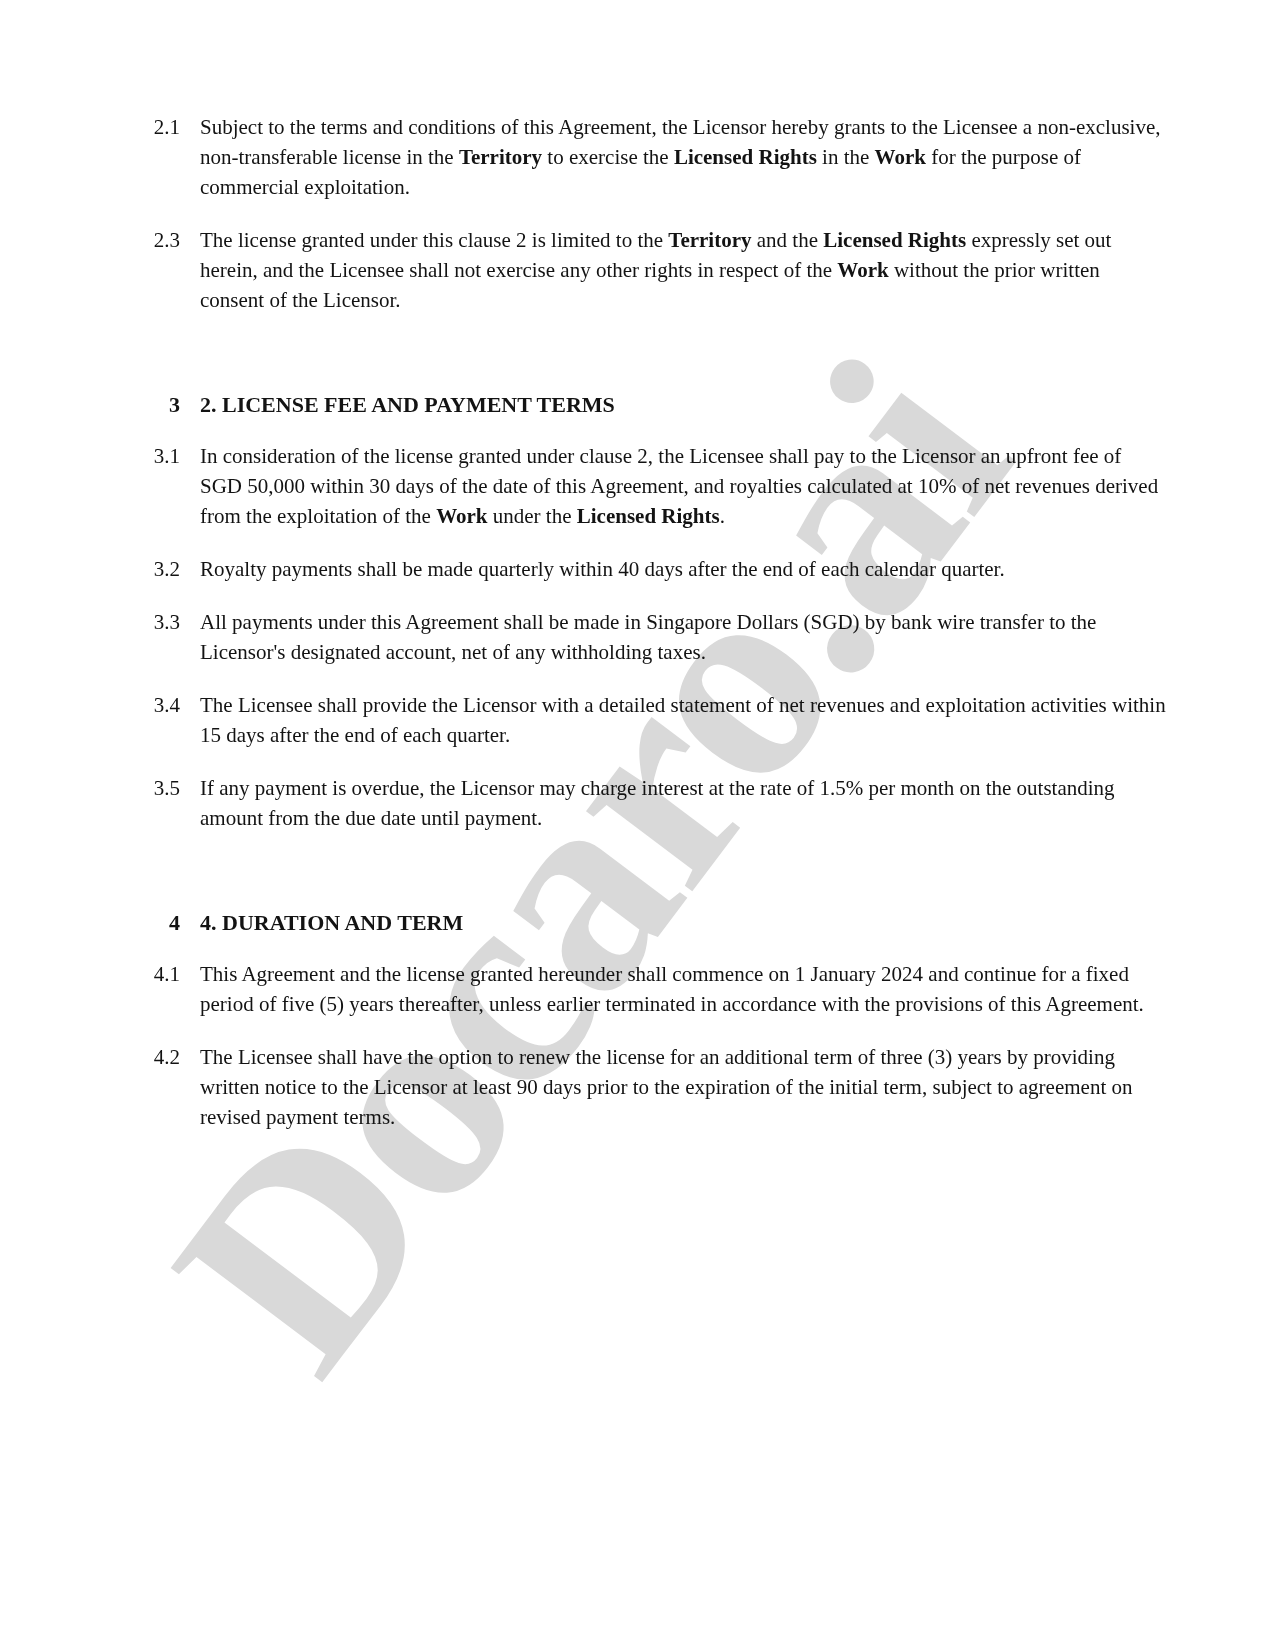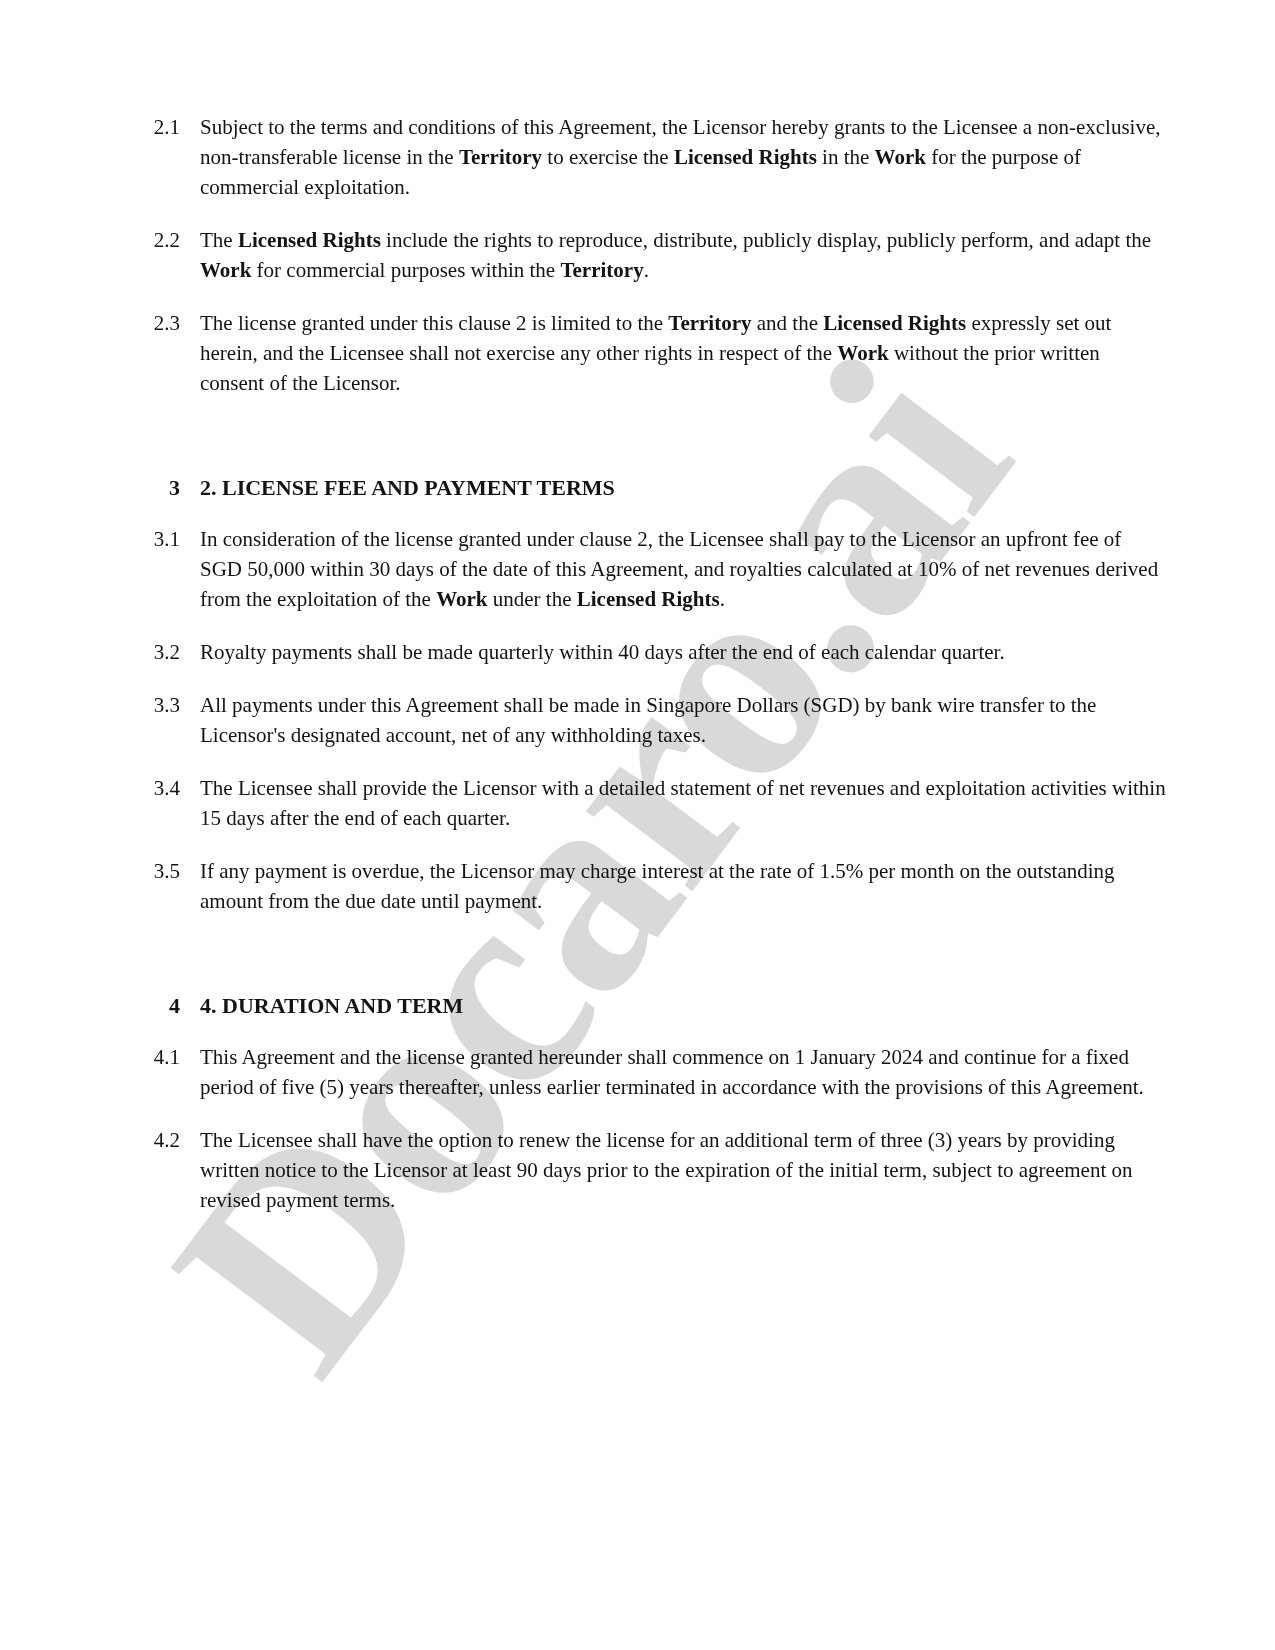--- a/index.html
+++ b/index.html
@@ -56,24 +56,20 @@
 <body>
 
 <div class="page">
   <div class="watermark">Docaro.ai</div>
   <main class="doc" id="doc-body">
       <div class="row clause">
         <span class="num">2.1</span>
         <div class="body">Subject to the terms and conditions of this Agreement, the Licensor hereby grants to the Licensee a non-exclusive, non-transferable license in the <b>Territory</b> to exercise the <b>Licensed Rights</b> in the <b>Work</b> for the purpose of commercial exploitation.</div>
       </div>
       <div class="row clause">
-        <span class="num">2.2</span>
-        <div class="body">The <b>Licensed Rights</b> include the rights to reproduce, distribute, publicly display, publicly perform, and adapt the <b>Work</b> for commercial purposes within the <b>Territory</b>.</div>
-      </div>
-      <div class="row clause">
         <span class="num">2.3</span>
         <div class="body">The license granted under this clause 2 is limited to the <b>Territory</b> and the <b>Licensed Rights</b> expressly set out herein, and the Licensee shall not exercise any other rights in respect of the <b>Work</b> without the prior written consent of the Licensor.</div>
       </div>
       <div class="row heading">
         <span class="num">3</span>
         <div class="body">2. LICENSE FEE AND PAYMENT TERMS</div>
       </div>
       <div class="row clause">
         <span class="num">3.1</span>
         <div class="body">In consideration of the license granted under clause 2, the Licensee shall pay to the Licensor an upfront fee of SGD 50,000 within 30 days of the date of this Agreement, and royalties calculated at 10% of net revenues derived from the exploitation of the <b>Work</b> under the <b>Licensed Rights</b>.</div>

